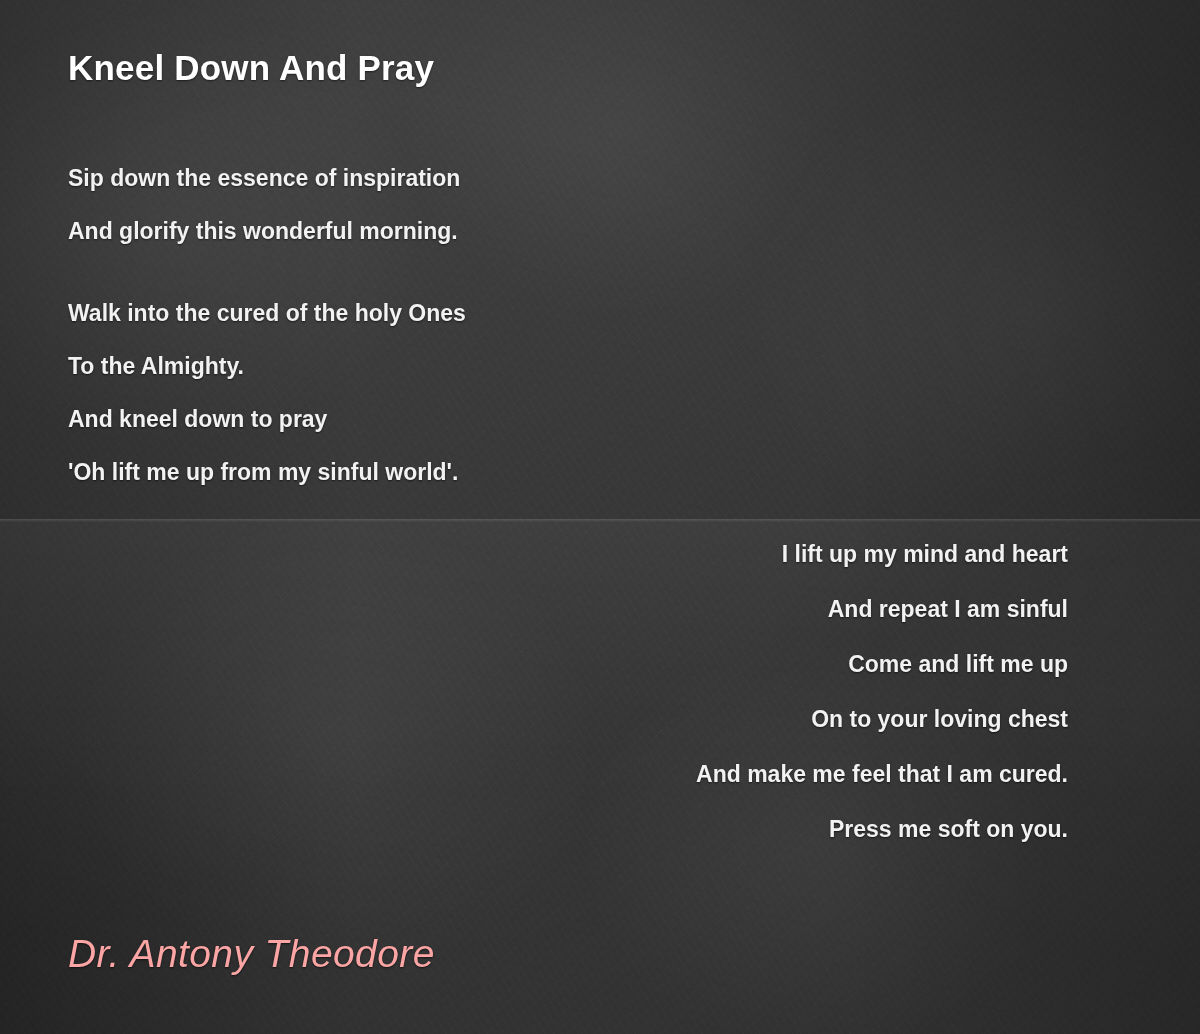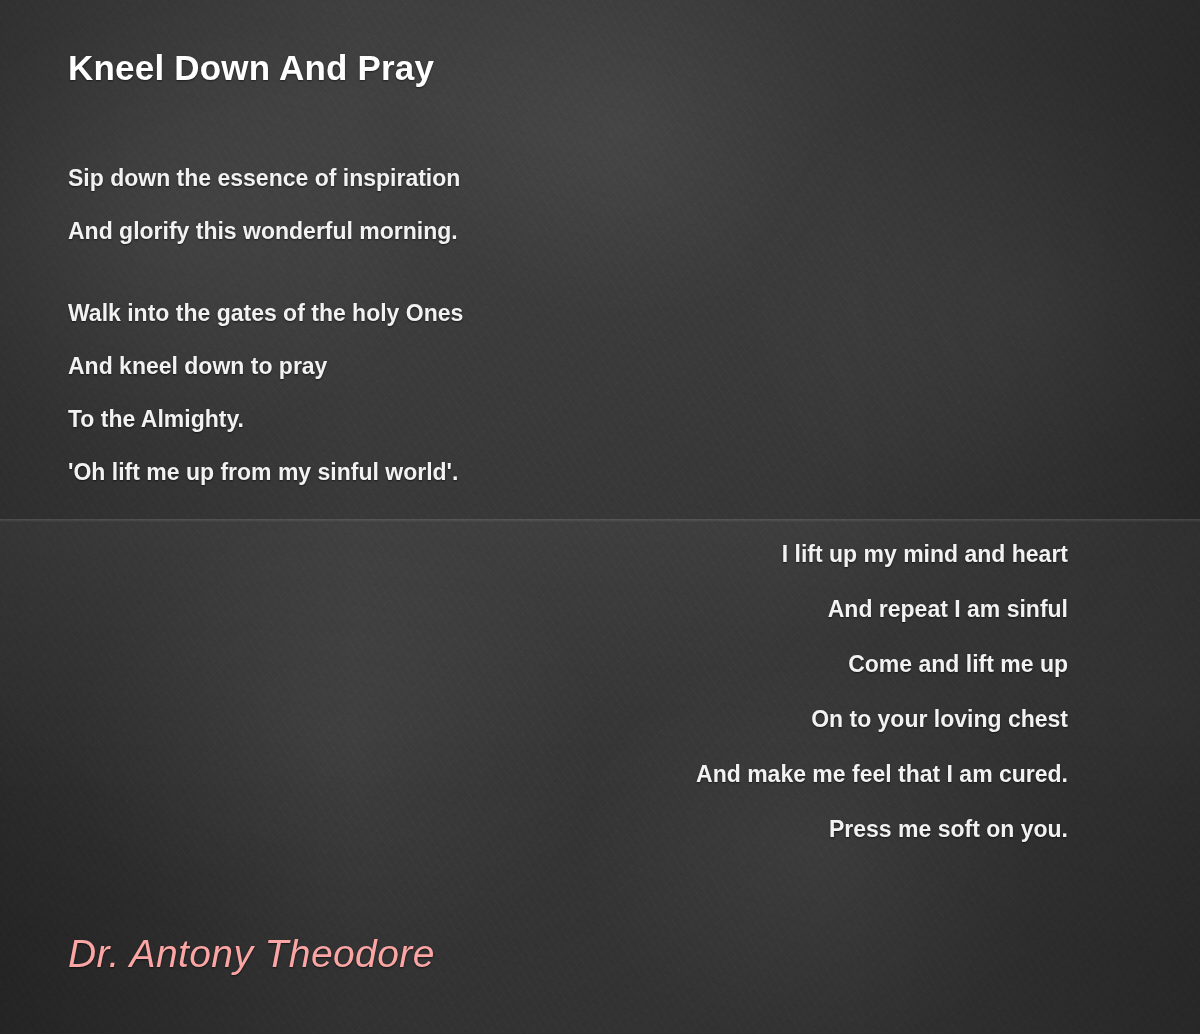--- a/index.html
+++ b/index.html
@@ -123,23 +123,23 @@
   <div class="content">
     <div class="poem-title">Kneel Down And Pray</div>
 
     <div class="stanzas">
       <div class="stanza stanza-1">
         <p class="poem-line">Sip down the essence of inspiration</p>
         <p class="poem-line">And glorify this wonderful morning.</p>
       </div>
 
       <div class="stanza stanza-2">
-        <p class="poem-line">Walk into the gates of the holy Ones</p>
+        <p class="poem-line">Walk into the cured of the holy Ones</p>
+        <p class="poem-line">To the Almighty.</p>
         <p class="poem-line">And kneel down to pray</p>
-        <p class="poem-line">To the Almighty.</p>
         <p class="poem-line">'Oh lift me up from my sinful world'.</p>
       </div>
 
       <div class="stanza stanza-3">
         <p class="poem-line">I lift up my mind and heart</p>
         <p class="poem-line">And repeat I am sinful</p>
         <p class="poem-line">Come and lift me up</p>
         <p class="poem-line">On to your loving chest</p>
         <p class="poem-line">And make me feel that I am cured.</p>
         <p class="poem-line">Press me soft on you.</p>

